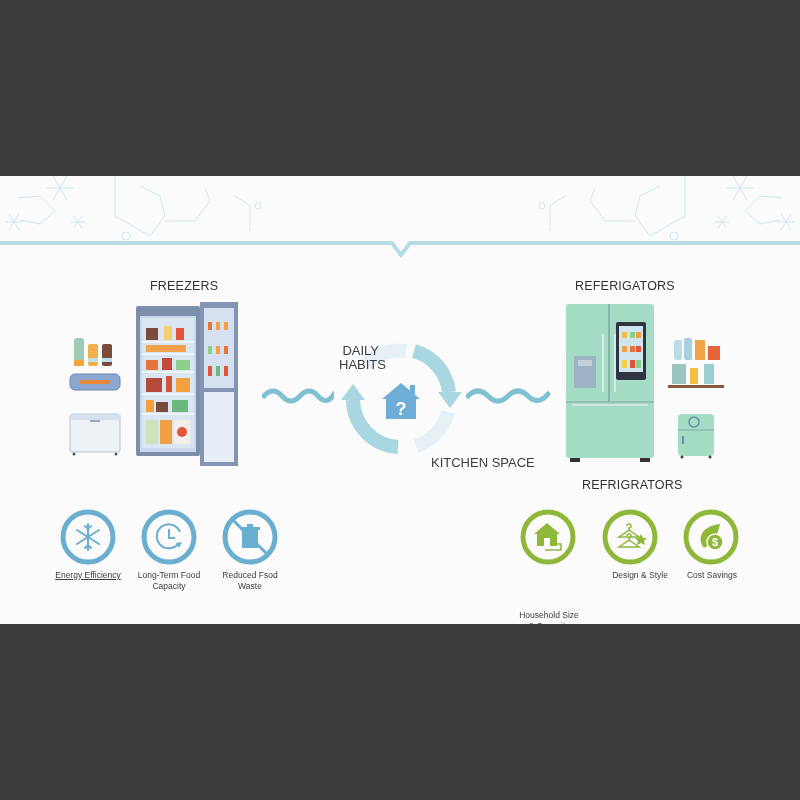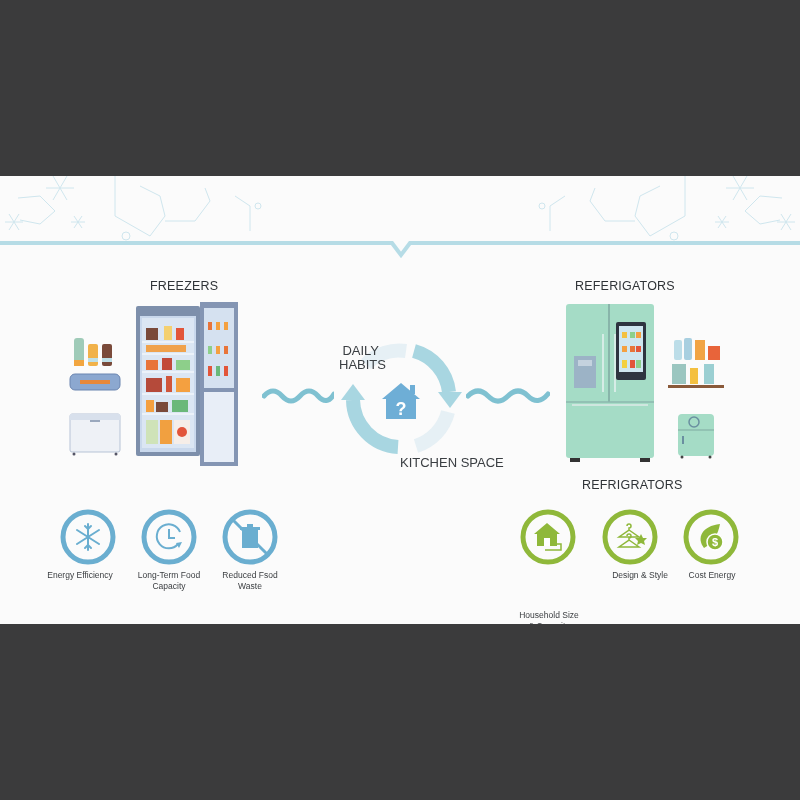--- a/index.html
+++ b/index.html
@@ -146,21 +146,21 @@
     <path d="M112,78 A48,48 0 0 1 80,112" fill="none" stroke="#e6f0f5" stroke-width="14"></path>
     <path d="M62,113 A48,48 0 0 1 17,66" fill="none" stroke="#a8d6e1" stroke-width="14"></path>
     <polygon points="5,66 29,66 17,50" fill="#a8d6e1"></polygon>
   </svg>
   <svg class="item" style="left:380px; top:205px;" width="42" height="40" viewBox="0 0 42 40">
     <polygon points="21,2 40,18 36,18 36,38 6,38 6,18 2,18" fill="#6eaed6"></polygon>
     <rect x="30" y="4" width="5" height="9" fill="#6eaed6"></rect>
     <text x="21" y="34" font-family="Liberation Sans, sans-serif" font-weight="bold" font-size="18" fill="#ffffff" text-anchor="middle">?</text>
   </svg>
   <div class="flow-label" style="left:339px; top:168px; width:40px; text-align:right;">DAILY HABITS</div>
-  <div class="flow-label" style="left:400px; top:280px;">KITCHEN SPACE</div>
+  <div class="flow-label" style="left:431px; top:280px;">KITCHEN SPACE</div>
 
   <svg class="item" style="left:466px; top:208px;" width="84" height="22" viewBox="0 0 84 22">
     <path d="M2,12 Q12,2 22,12 T42,12 T62,12 T82,10" fill="none" stroke="#7fc1d1" stroke-width="5" stroke-linecap="round"></path>
   </svg>
 
   <div class="section-title" style="left:575px; top:103px;">REFERIGATORS</div>
 
   <svg class="item" style="left:566px; top:128px;" width="88" height="158" viewBox="0 0 88 158">
     <rect x="0" y="0" width="88" height="154" rx="3" fill="#a5dcc6"></rect>
     <line x1="43" y1="0" x2="43" y2="98" stroke="#7fa9a0" stroke-width="1.5"></line>
@@ -211,21 +211,21 @@
         <line x1="29" y1="16" x2="29" y2="42"></line>
           <line x1="18" y1="22" x2="40" y2="36"></line>
           <line x1="40" y1="22" x2="18" y2="36"></line>
         <line x1="26" y1="18" x2="29" y2="21"></line>
           <line x1="32" y1="18" x2="29" y2="21"></line>
         <line x1="26" y1="40" x2="29" y2="37"></line>
           <line x1="32" y1="40" x2="29" y2="37"></line>
       </g>
     </svg>
   </div>
-  <div class="caption" style="left:40px; top:394px; width:80px;">Energy Efficiency</div>
+  <div class="caption" style="left:48px; top:394px; width:80px;text-decoration:underline;">Energy Efficiency</div>
 
   <div class="icon-circle" style="left:140px; top:332px;">
     <svg width="58" height="58" viewBox="0 0 58 58">
       <circle cx="29" cy="29" r="25" fill="none" stroke="#6aaed0" stroke-width="5"></circle>
       <path d="M38,36 A12,12 0 1 1 40,24" fill="none" stroke="#6aaed0" stroke-width="2"></path>
       <polyline points="29,21 29,30 35,30" fill="none" stroke="#6aaed0" stroke-width="2"></polyline>
       <polygon points="36,35 42,34 39,40" fill="#6aaed0"></polygon>
     </svg>
   </div>
   <div class="caption" style="left:133px; top:394px; width:72px;">Long-Term Food Capacity</div>
@@ -264,17 +264,17 @@
   <div class="caption" style="left:608px; top:394px; width:64px;">Design &amp; Style</div>
 
   <div class="icon-circle" style="left:682px; top:332px;">
     <svg width="58" height="58" viewBox="0 0 58 58">
       <circle cx="29" cy="29" r="25" fill="none" stroke="#8fb83a" stroke-width="5"></circle>
       <path d="M22,40 C14,30 20,18 38,16 C36,26 32,34 22,40 Z" fill="#8fb83a"></path>
       <circle cx="33" cy="34" r="8" fill="#8fb83a" stroke="#ffffff" stroke-width="1.5"></circle>
       <text x="33" y="38" font-family="Liberation Sans, sans-serif" font-weight="bold" font-size="11" fill="#ffffff" text-anchor="middle">$</text>
     </svg>
   </div>
-  <div class="caption" style="left:681px; top:394px; width:62px;">Cost Energy</div>
+  <div class="caption" style="left:681px; top:394px; width:62px;">Cost Savings</div>
 
 </div>
 
 <div class="bar-bottom"></div>
 
 </body></html>

